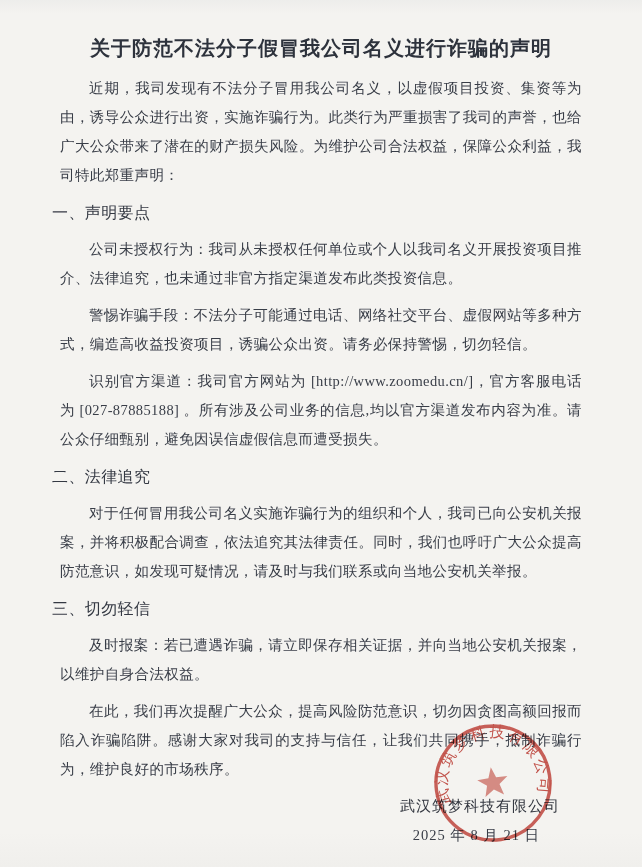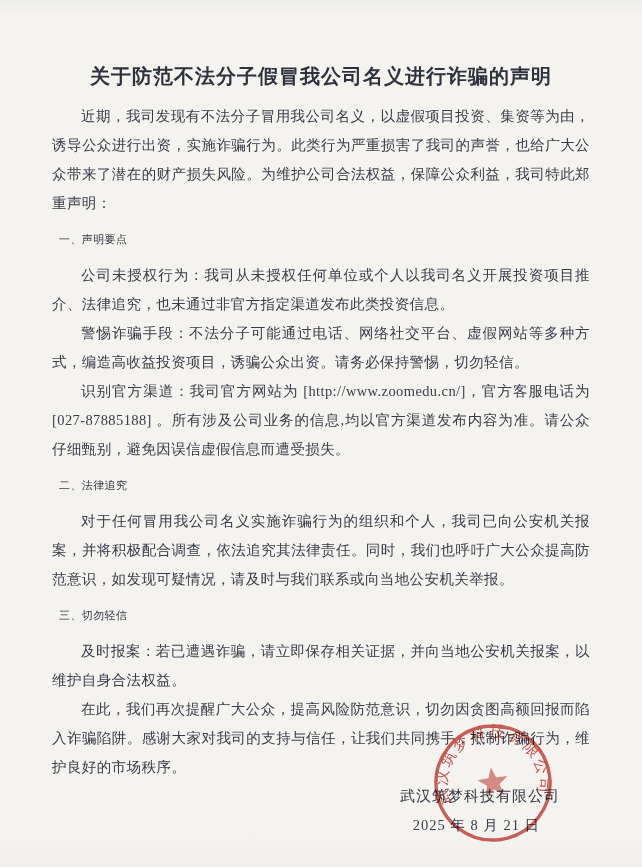--- a/index.html
+++ b/index.html
@@ -7,47 +7,47 @@
     padding: 0;
     background: #e9e9e7;
     font-family: "Liberation Serif", "DejaVu Serif", serif;
   }
   .page {
     position: relative;
     width: 642px;
     height: 867px;
     margin: 0 auto;
     box-sizing: border-box;
-    padding: 54px 52px 0 52px;
+    padding: 26px 52px 0 52px;
     background: linear-gradient(180deg, #ededeb 0px, #f4f3f0 14px, #f4f3f0 96%, #f0efec 100%);
     color: #3b3f48;
     overflow: hidden;
   }
   .doc-title {
     margin: 8px 0 12px 0;
     font-size: 20px;
     line-height: 28px;
     font-weight: bold;
     text-align: center;
     letter-spacing: 1px;
     color: #2d323c;
   }
   .para {
-    margin: 0;
+    margin: 8px;
     font-size: 14.5px;
     line-height: 29px;
     letter-spacing: 0.4px;
     text-align: justify;
     text-indent: 2em;
     color: #383d47;
     font-family: Liberation Serif, serif;
   }
   .sec-heading {
-    margin: 7px;
-    font-size: 11px;
+    margin: 0;
+    font-size: 16px;
     line-height: 29px;
     letter-spacing: 0.4px;
     text-indent: 0;
     color: #343943;
   }
   .signature-block {
     margin-top: 0;
   }
   .signature-company {
     margin: 0;

